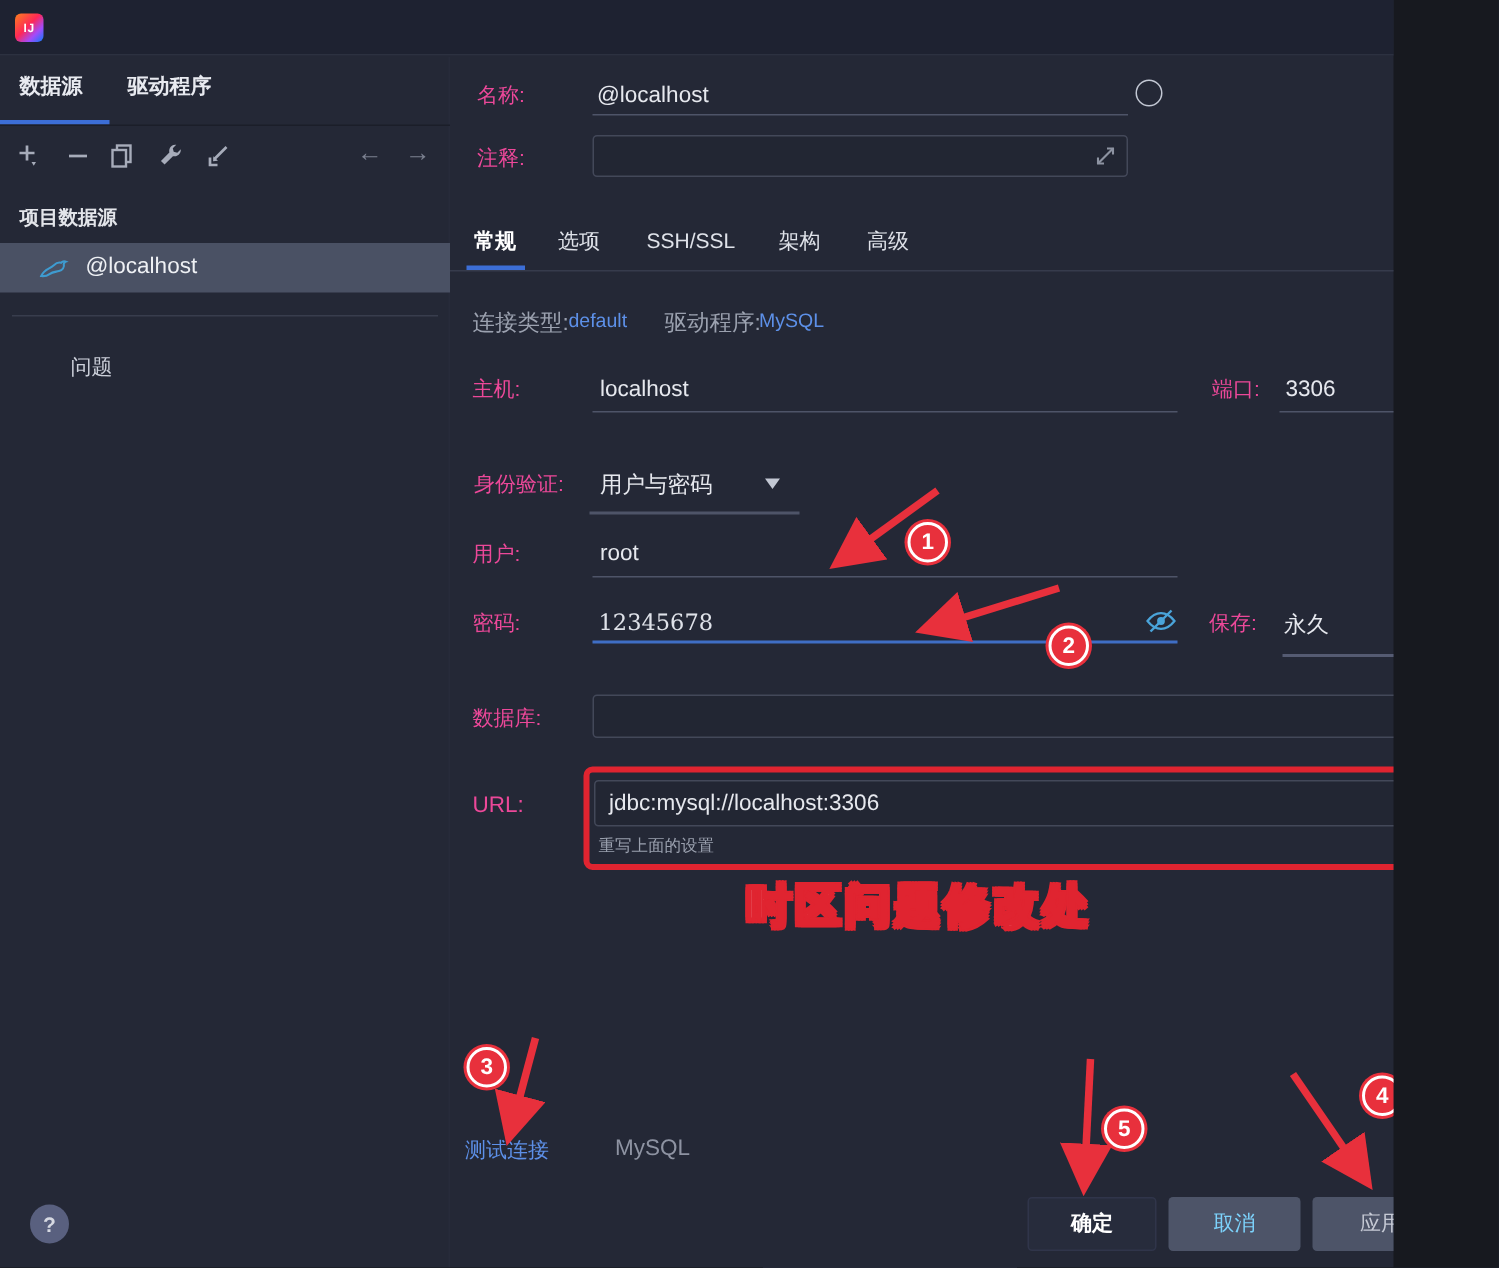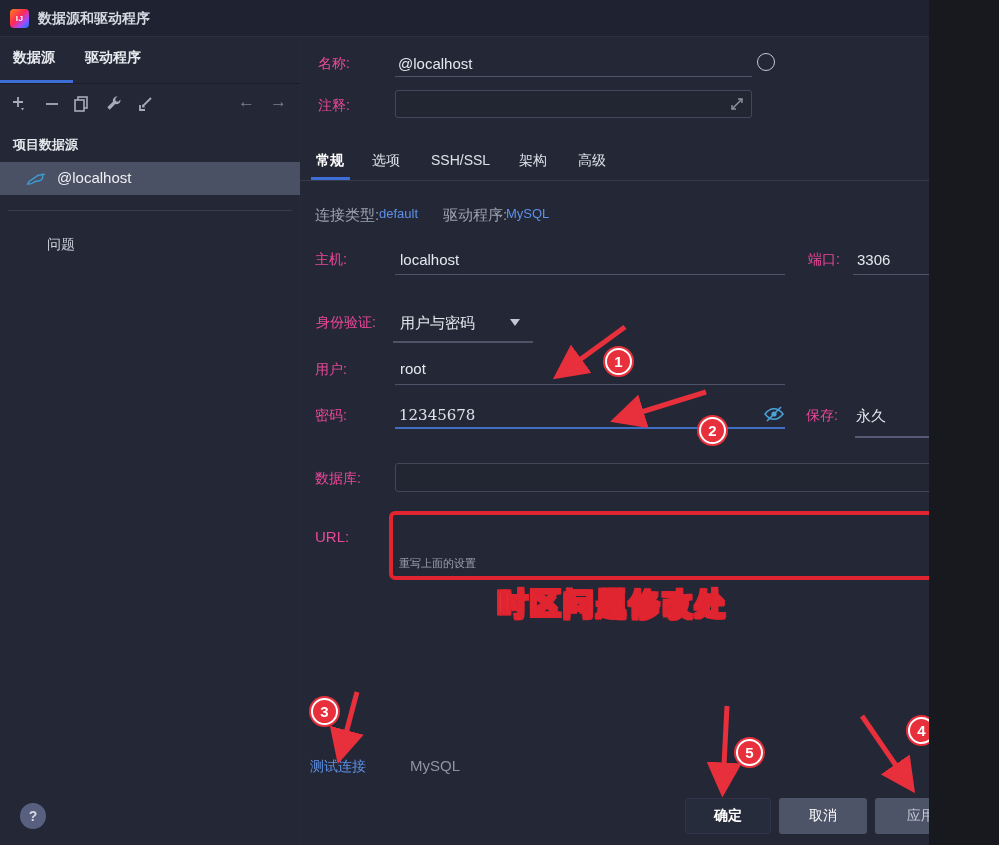--- a/index.html
+++ b/index.html
@@ -77,40 +77,39 @@
 
   .red-caption { position:absolute; left:443px; top:584px; width:340px; text-align:center;
     font-size:30px; font-weight:bold; letter-spacing:3px; color:#ffffff;
     -webkit-text-stroke:1.5px #e02430;
     text-shadow:-2px -2px 0 #e02430, 2px -2px 0 #e02430, -2px 2px 0 #e02430, 2px 2px 0 #e02430,
                  0 -2px 0 #e02430, 0 2px 0 #e02430, -2px 0 0 #e02430, 2px 0 0 #e02430; }
 
   .dlg-btn { position:absolute; top:798px; height:36px; border-radius:3px;
     display:flex; align-items:center; justify-content:center; font-size:14px; }
   .btn-ok { left:685px; width:86px; background:#272c3c; color:#ffffff; font-weight:bold; border:1px solid #30354a; }
-  .btn-cancel { left:779px; width:88px; background:#4d5468; color:#ffffff; }
+  .btn-cancel { left:779px; width:88px; background:#4d5468; color:#7dd3fc; }
   .btn-apply { left:875px; width:110px; background:#4d5468; color:#c6cad5; }
 
   .undo-ic { position:absolute; left:963px; top:750px; font-size:22px; color:#9aa0ad; }
 
   
   .badge { position:absolute; width:27px; height:27px; border-radius:50%;
     background:#e8303c; border:2px solid #ffffff; box-shadow:0 0 0 2px #e8303c;
     color:#ffffff; font-size:15px; font-weight:bold;
     display:flex; align-items:center; justify-content:center; pointer-events:none; }
   .anno-svg { position:absolute; left:0; top:0; pointer-events:none; }
 </style>
 </head>
 <body>
 
 <div class="window">
 
   <div class="titlebar">
     <div class="app-logo">IJ</div>
-    <div class="win-title">数据源和驱动程序</div>
     <div class="win-close">×</div>
   </div>
 
   <div class="sidebar">
     <div class="side-tab" style="left:13px;">数据源</div>
     <div class="side-tab" style="left:85px;text-align:center;">驱动程序</div>
     <div class="side-tab-underline"></div>
     <div class="side-tab-divider"></div>
 
     <div class="lp-toolbar">
@@ -222,20 +221,29 @@
   <div class="val" style="left:856px; top:407px;font-family:Liberation Mono, monospace;">永久</div>
   <span class="caret" style="left:959px; top:412px;"></span>
   <div class="u-line" style="left:855px; top:436px; width:132px; height:2px; background:#555b72;"></div>
 
   <div class="lbl" style="left:315px; top:470px;">数据库:</div>
   <div class="boxfield" style="left:395px; top:463px; width:585px; height:29px;">
     <span class="val" style="left:8px; top:5px;"></span>
   </div>
 
   <div class="lbl" style="left:315px; top:528px; font-size:15px;">URL:</div>
+  <div class="boxfield" style="left:396px; top:520px; width:583px; height:31px;">
+    <span class="val" style="left:9px; top:6px;">jdbc:mysql://localhost:3306</span>
+    <span style="position:absolute; right:8px; top:7px;">
+      <svg width="16" height="16" viewBox="0 0 16 16">
+        <path d="M3 13L13 3" stroke="#8d93a2" stroke-width="1.4" fill="none"></path>
+        <path d="M9 3h4v4M7 13H3V9" stroke="#8d93a2" stroke-width="1.4" fill="none"></path>
+      </svg>
+    </span>
+  </div>
   <div class="url-hint">重写上面的设置</div>
 
   <div class="link15" style="left:310px; top:758px;">测试连接</div>
   <div class="val" style="left:410px; top:757px; color:#8e93a2;">MySQL</div>
   <div class="undo-ic">↺</div>
 
   <div class="dlg-btn btn-ok">确定</div>
   <div class="dlg-btn btn-cancel">取消</div>
   <div class="dlg-btn btn-apply">应用(A)</div>
 

